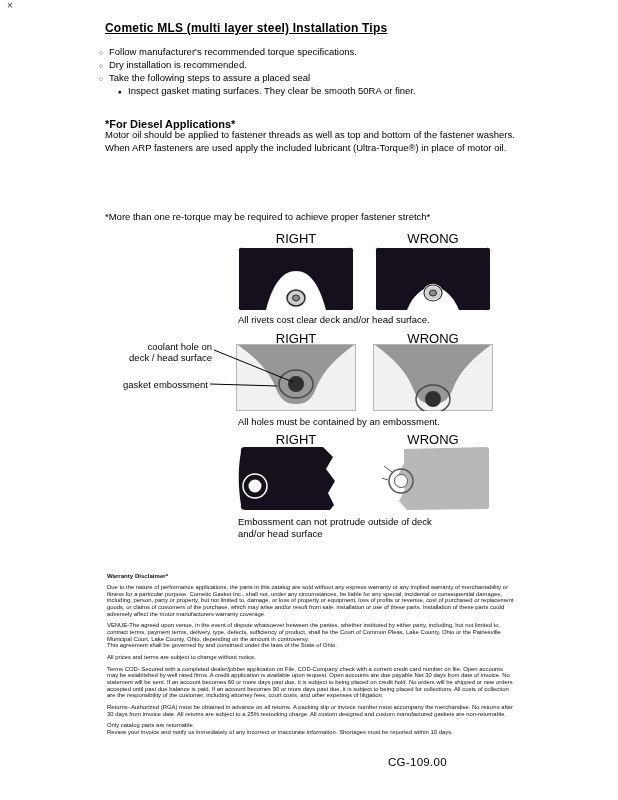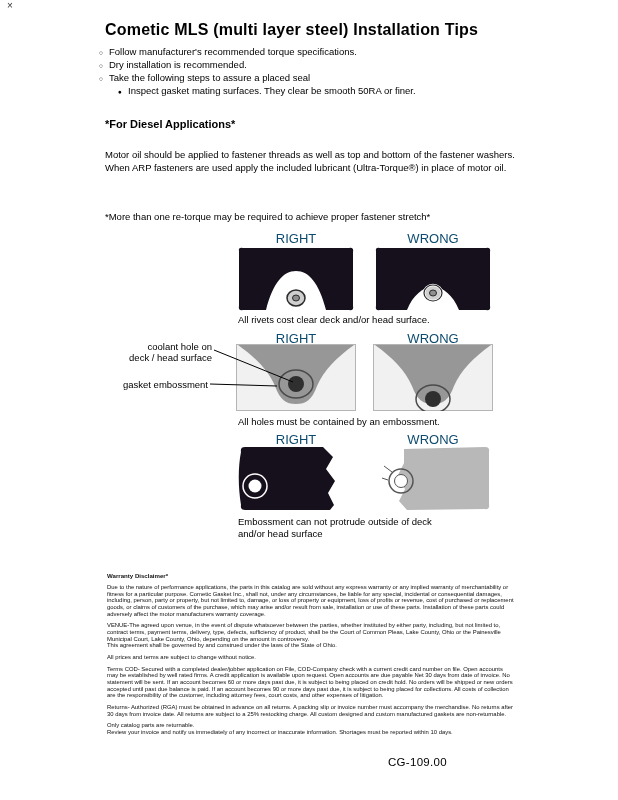--- a/index.html
+++ b/index.html
@@ -1,31 +1,31 @@
 <!DOCTYPE html>
 <html><head>
 <meta charset="utf-8">
 <style>
   *{margin:0;padding:0;box-sizing:border-box}
   html,body{background:#ffffff}
   .page{position:relative;width:618px;height:800px;margin:0 auto;background:#fff;color:#000;
         font-family:"Liberation Sans",sans-serif;overflow:hidden}
   .crop-mark{position:absolute;left:7px;top:0;font-size:10px;color:#333}
-  .title{position:absolute;left:105px;top:21px;font-size:16px;font-weight:bold;
-         letter-spacing:.2px}
+  .title{position:absolute;left:105px;top:21px;font-size:12px;font-weight:bold;
+         text-decoration:underline;letter-spacing:.2px}
   .tips{position:absolute;left:99px;top:45px;font-size:9.5px;line-height:13px}
   .li{position:relative;padding-left:10px}
   .li::before{content:"○";position:absolute;left:0;top:1px;font-size:6.5px}
   .li.sub{margin-left:19px}
   .li.sub::before{content:"●";font-size:6.5px}
   .diesel-heading{position:absolute;left:105px;top:118px;font-size:11px;font-weight:bold}
   .diesel-p{position:absolute;left:105px;width:445px;font-size:9.5px;line-height:13px;white-space:pre-line}
-  .p1{top:148px}.p2{top:169px}.p3{top:210px}
+  .p1{top:128px}.p2{top:169px}.p3{top:210px}
   .diagrams{position:absolute;left:0;top:230px;width:618px;height:335px}
-  .dlabel{position:absolute;width:120px;text-align:center;font-size:13px;color:#0c4a6e}
+  .dlabel{position:absolute;width:120px;text-align:center;font-size:13px;color:#000000}
   .dimg{position:absolute;width:120px}
   .dimg svg{display:block;width:100%;height:100%}
   .dcap{position:absolute;font-size:9.5px;line-height:11.5px;white-space:pre-line}
   .callout{position:absolute;font-size:9.5px;line-height:11px;text-align:right;white-space:pre-line}
   .lines{position:absolute;left:0;top:0;width:618px;height:335px;pointer-events:none}
   .disclaimer{position:absolute;left:107px;top:573px;width:407px;font-size:5.9px;line-height:1.13;color:#111}
   .disclaimer .dh{font-size:6.1px;font-weight:bold;margin-bottom:4px}
   .disclaimer p{margin-bottom:5px;white-space:pre-line}
   .footer{position:absolute;left:388px;top:756px;font-size:11.5px;letter-spacing:.3px}
 </style>

